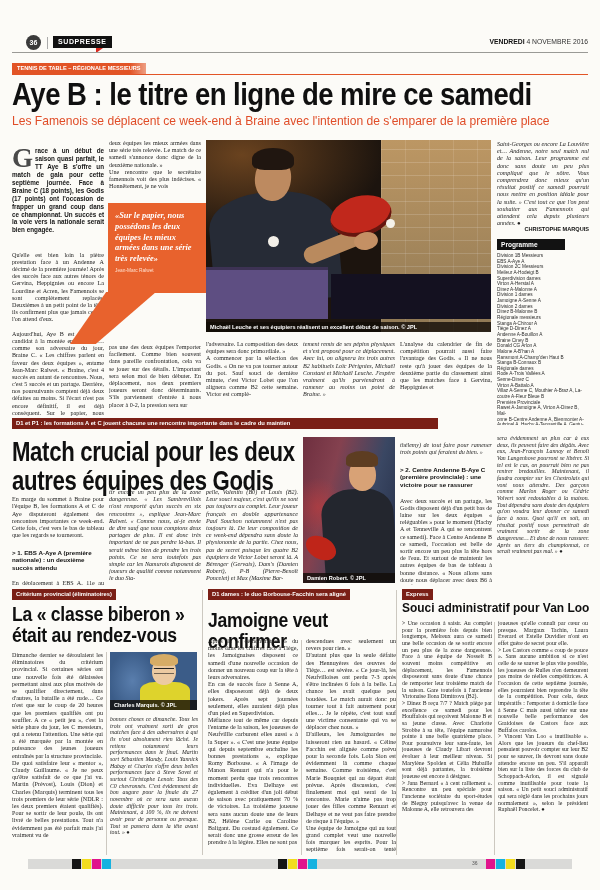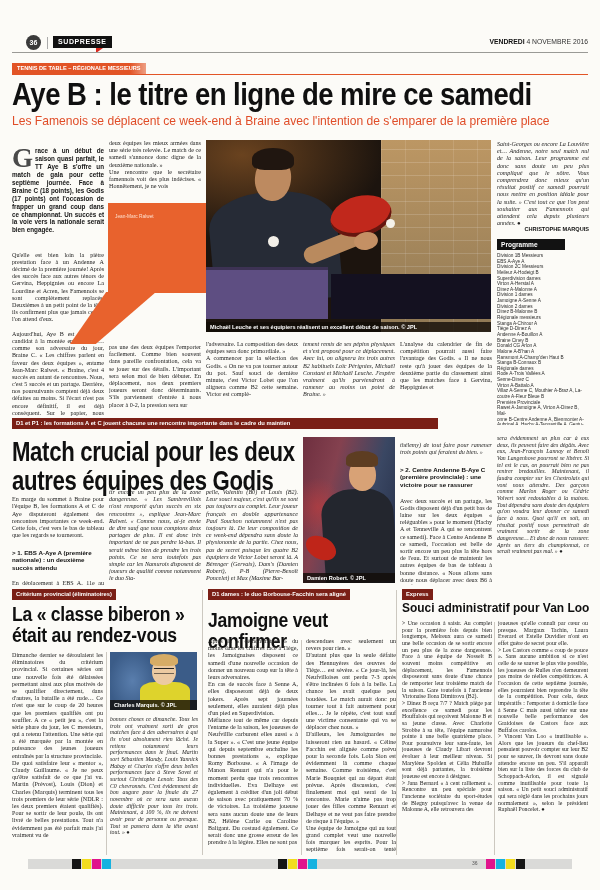--- a/index.html
+++ b/index.html
@@ -91,20 +91,21 @@
     <div class="gap"></div>
     <div style="white-space:pre-line">Qu'elle est bien loin la piètre prestation face à un Andenne A décimé de la première journée! Après des succès face aux autres ténors de Gervina, Heppignies ou encore La Lourdine et Acren, les Famennois se sont complètement replacés. Deuxièmes à un petit point de la tête, ils confirment plus que jamais ce que l'on attend d'eux.
 
 Aujourd'hui, Aye B est clairement candidat à la montée en nationale… comme son adversaire du jour, Braine C. « Les chiffres parlent en faveur des deux équipes », entame Jean-Marc Ralwet. « Braine, c'est 4 succès en autant de rencontres. Nous, c'est 5 succès et un partage. Derrière, nos poursuivants comptent déjà deux défaites au moins. Si l'écart n'est pas encore définitif, il est déjà conséquent. Sur le papier, nous possédons les</div>
   </div>
 
   <div class="col" style="left:109px;top:140px;width:92px;height:61px;">deux équipes les mieux armées dans une série très relevée. Le match de ce samedi s'annonce donc digne de la deuxième nationale. »
 Une rencontre que le secrétaire famennois voit des plus indécises. « Honnêtement, je ne vois</div>
 
   <div class="abs quotebox">
+    <div class="qtext">«Sur le papier, nous possédons les deux équipes les mieux armées dans une série très relevée»</div>
     <div class="qauthor">Jean-Marc Ralwet</div>
   </div>
   <div class="abs quote-tail"></div>
 
   <div class="col" style="left:109px;top:344px;width:92px;height:81px;">pas une des deux équipes l'emporter facilement. Comme bien souvent dans pareille confrontation, cela va se jouer sur des détails. L'important sera selon moi de bien débuter. En déplacement, nos deux premiers joueurs seront donc déterminants. S'ils parviennent d'entrée à nous placer à 0-2, la pression sera sur</div>
 
   <div class="photo" style="left:206px;top:140px;width:285px;height:192px;">
     <div class="pf" style="right:0;top:0;width:110px;height:192px;background:linear-gradient(180deg,rgba(216,150,80,.28),rgba(0,0,0,.18)),repeating-linear-gradient(0deg,#b3976a 0 12px,#96targets 12px 13px);background-color:#b3976a;background-image:linear-gradient(180deg,rgba(216,150,80,.25),rgba(0,0,0,.2)),repeating-linear-gradient(0deg,rgba(255,255,255,.22) 0 1px,transparent 1px 13px),repeating-linear-gradient(90deg,rgba(255,255,255,.15) 0 1px,transparent 1px 24px);"></div>
     <div class="pf" style="left:0;top:0;width:180px;height:100px;background:radial-gradient(ellipse at 20% 15%,rgba(170,105,45,.55),transparent 70%);"></div>
     <div class="pf" style="left:5px;top:52px;width:128px;height:110px;background:#262b36;border-radius:42% 46% 6% 6%/30% 34% 0 0;transform:rotate(-5deg);"></div>

